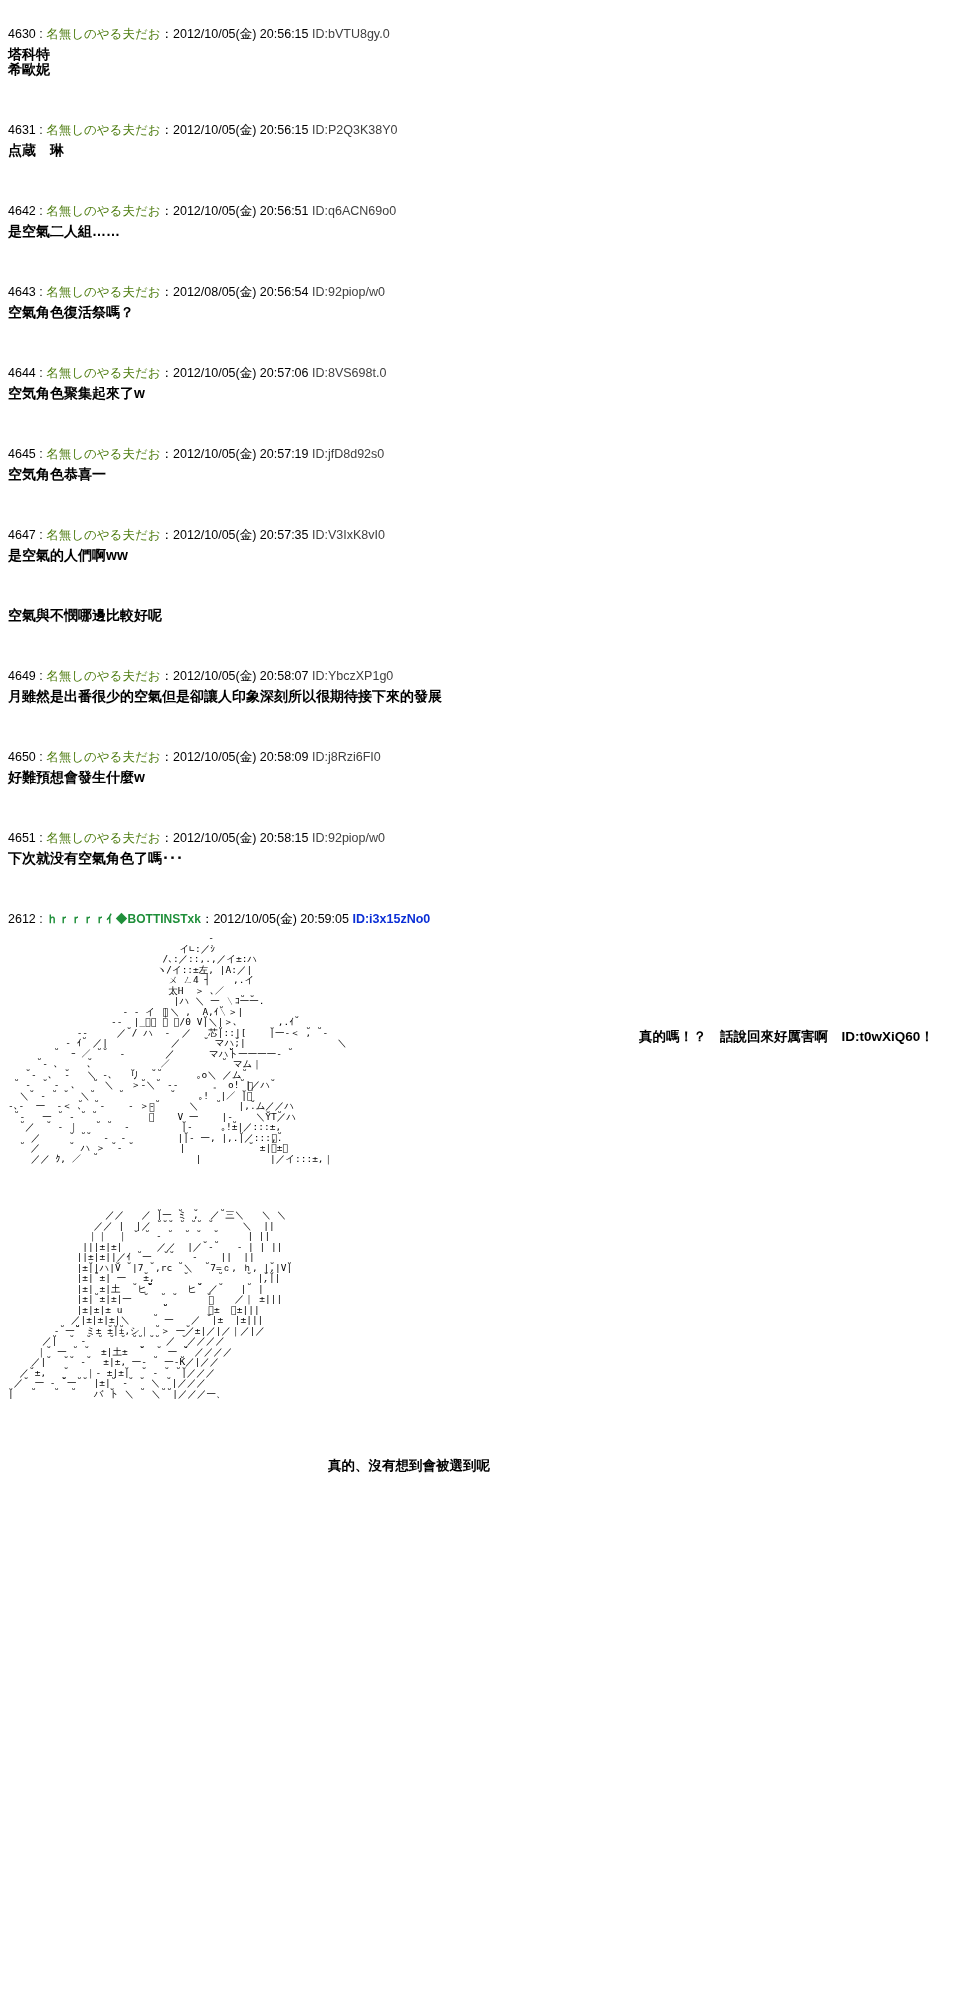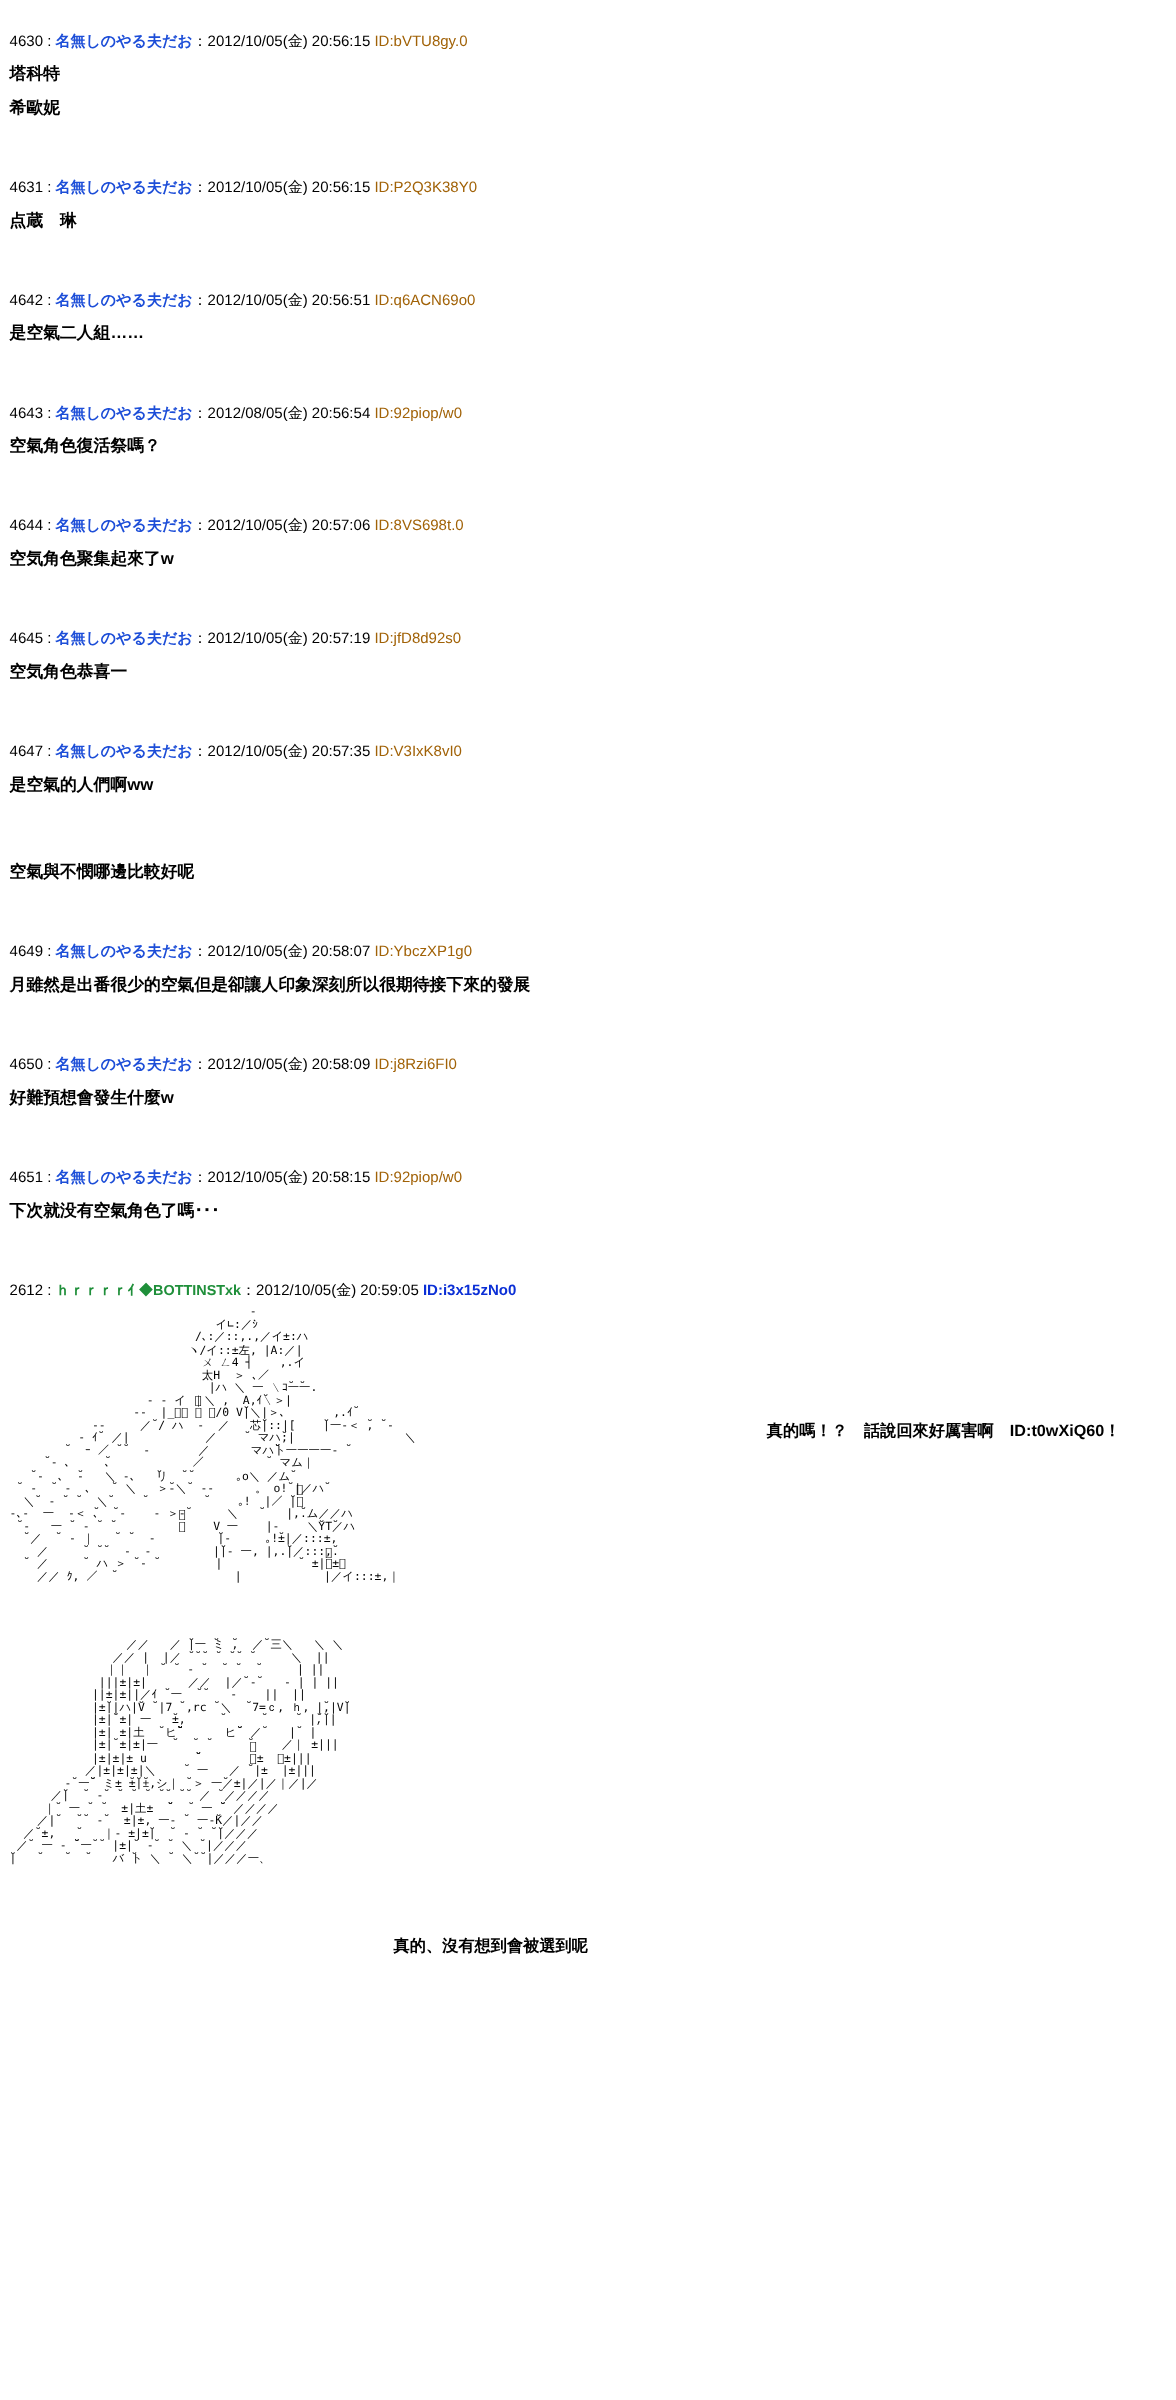--- a/index.html
+++ b/index.html
@@ -29,41 +29,41 @@
     white-space: nowrap;
   }
   .post-num {
     color: #000000;
     text-align: center;
   }
   .sep {
     color: #000000;
   }
   .poster-name {
-    color: #1d4ed8;
-    font-weight: bold;
+    color: #4d7c0f;
+    font-weight: normal;
   }
   .poster-name.bot {
     color: #1f8f3a;
     font-weight: bold;
     font-size: 12px;
   }
   .date {
     color: #000000;
   }
   .uid {
-    color: #a16207;
+    color: #404040;
   }
   .uid.highlight {
     color: #0b2fd6;
     font-weight: bold;
   }
   .post-body {
     font-size: 14px;
-    line-height: 28px;
+    line-height: 15px;
     margin-top: 5px;
     font-weight: bold;
     color: #000000;
   }
   .post-body.plain {
     font-weight: bold;
   }
   .aa-wrap {
     position: relative;
     margin-top: 6px;

